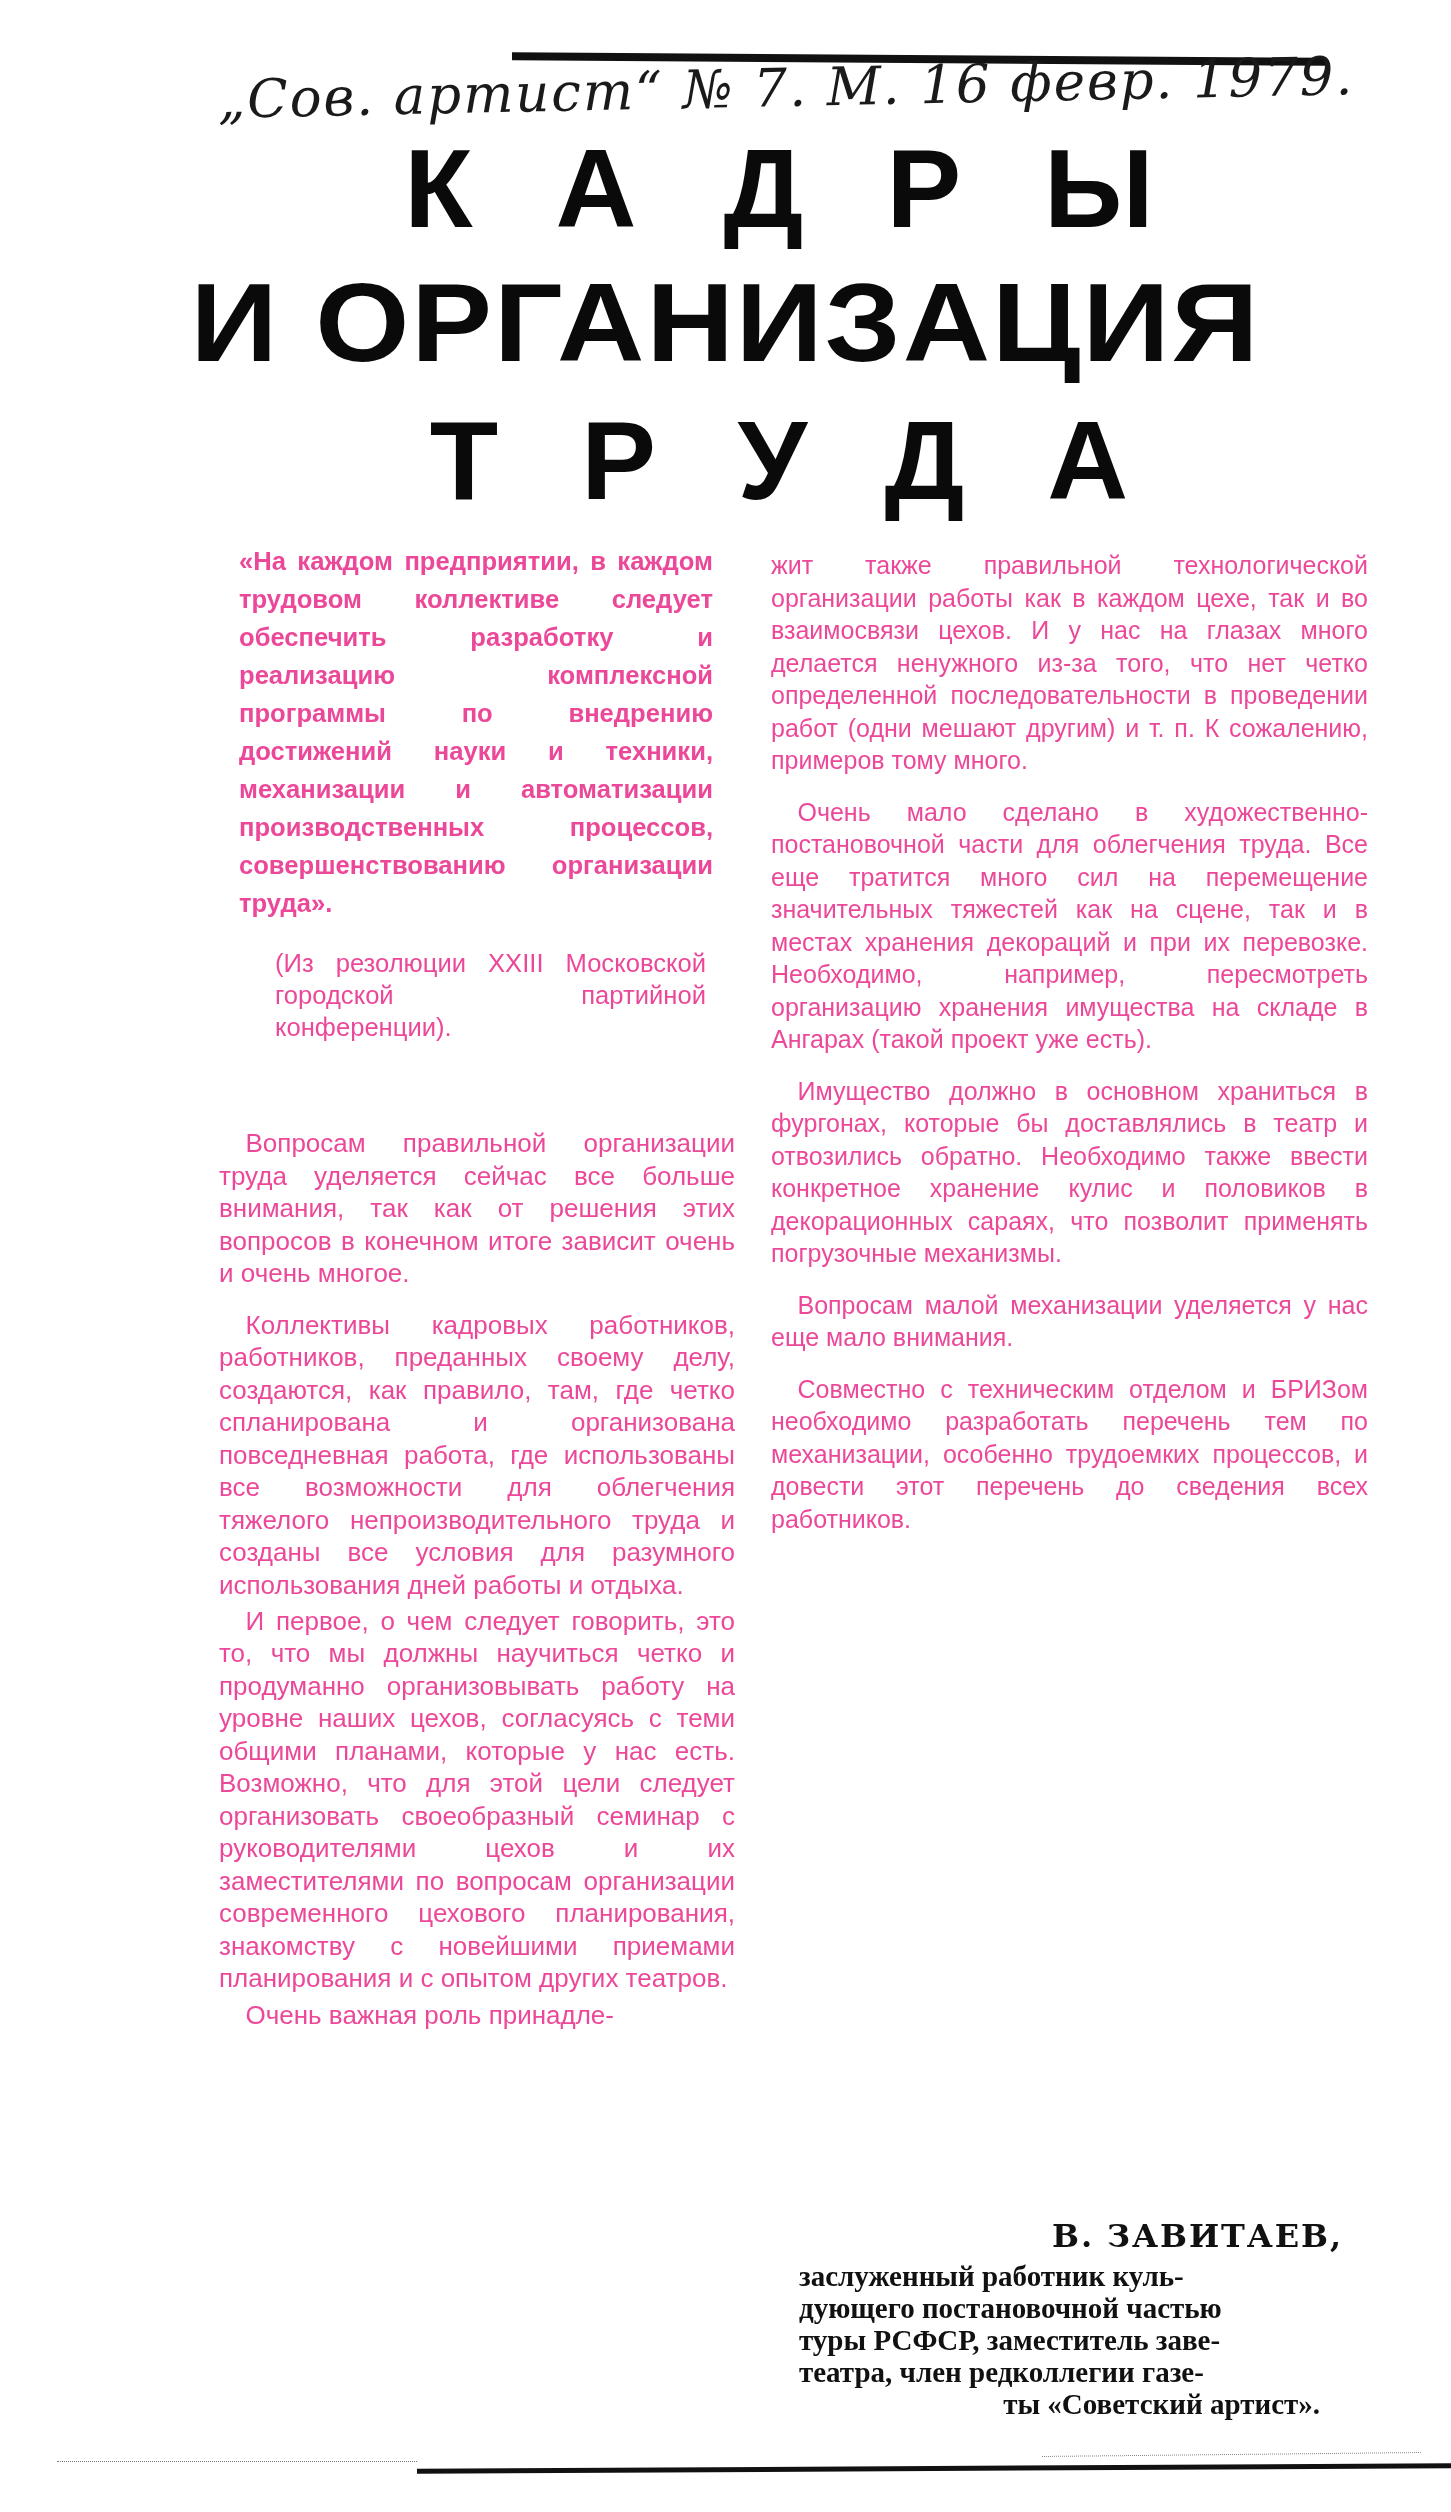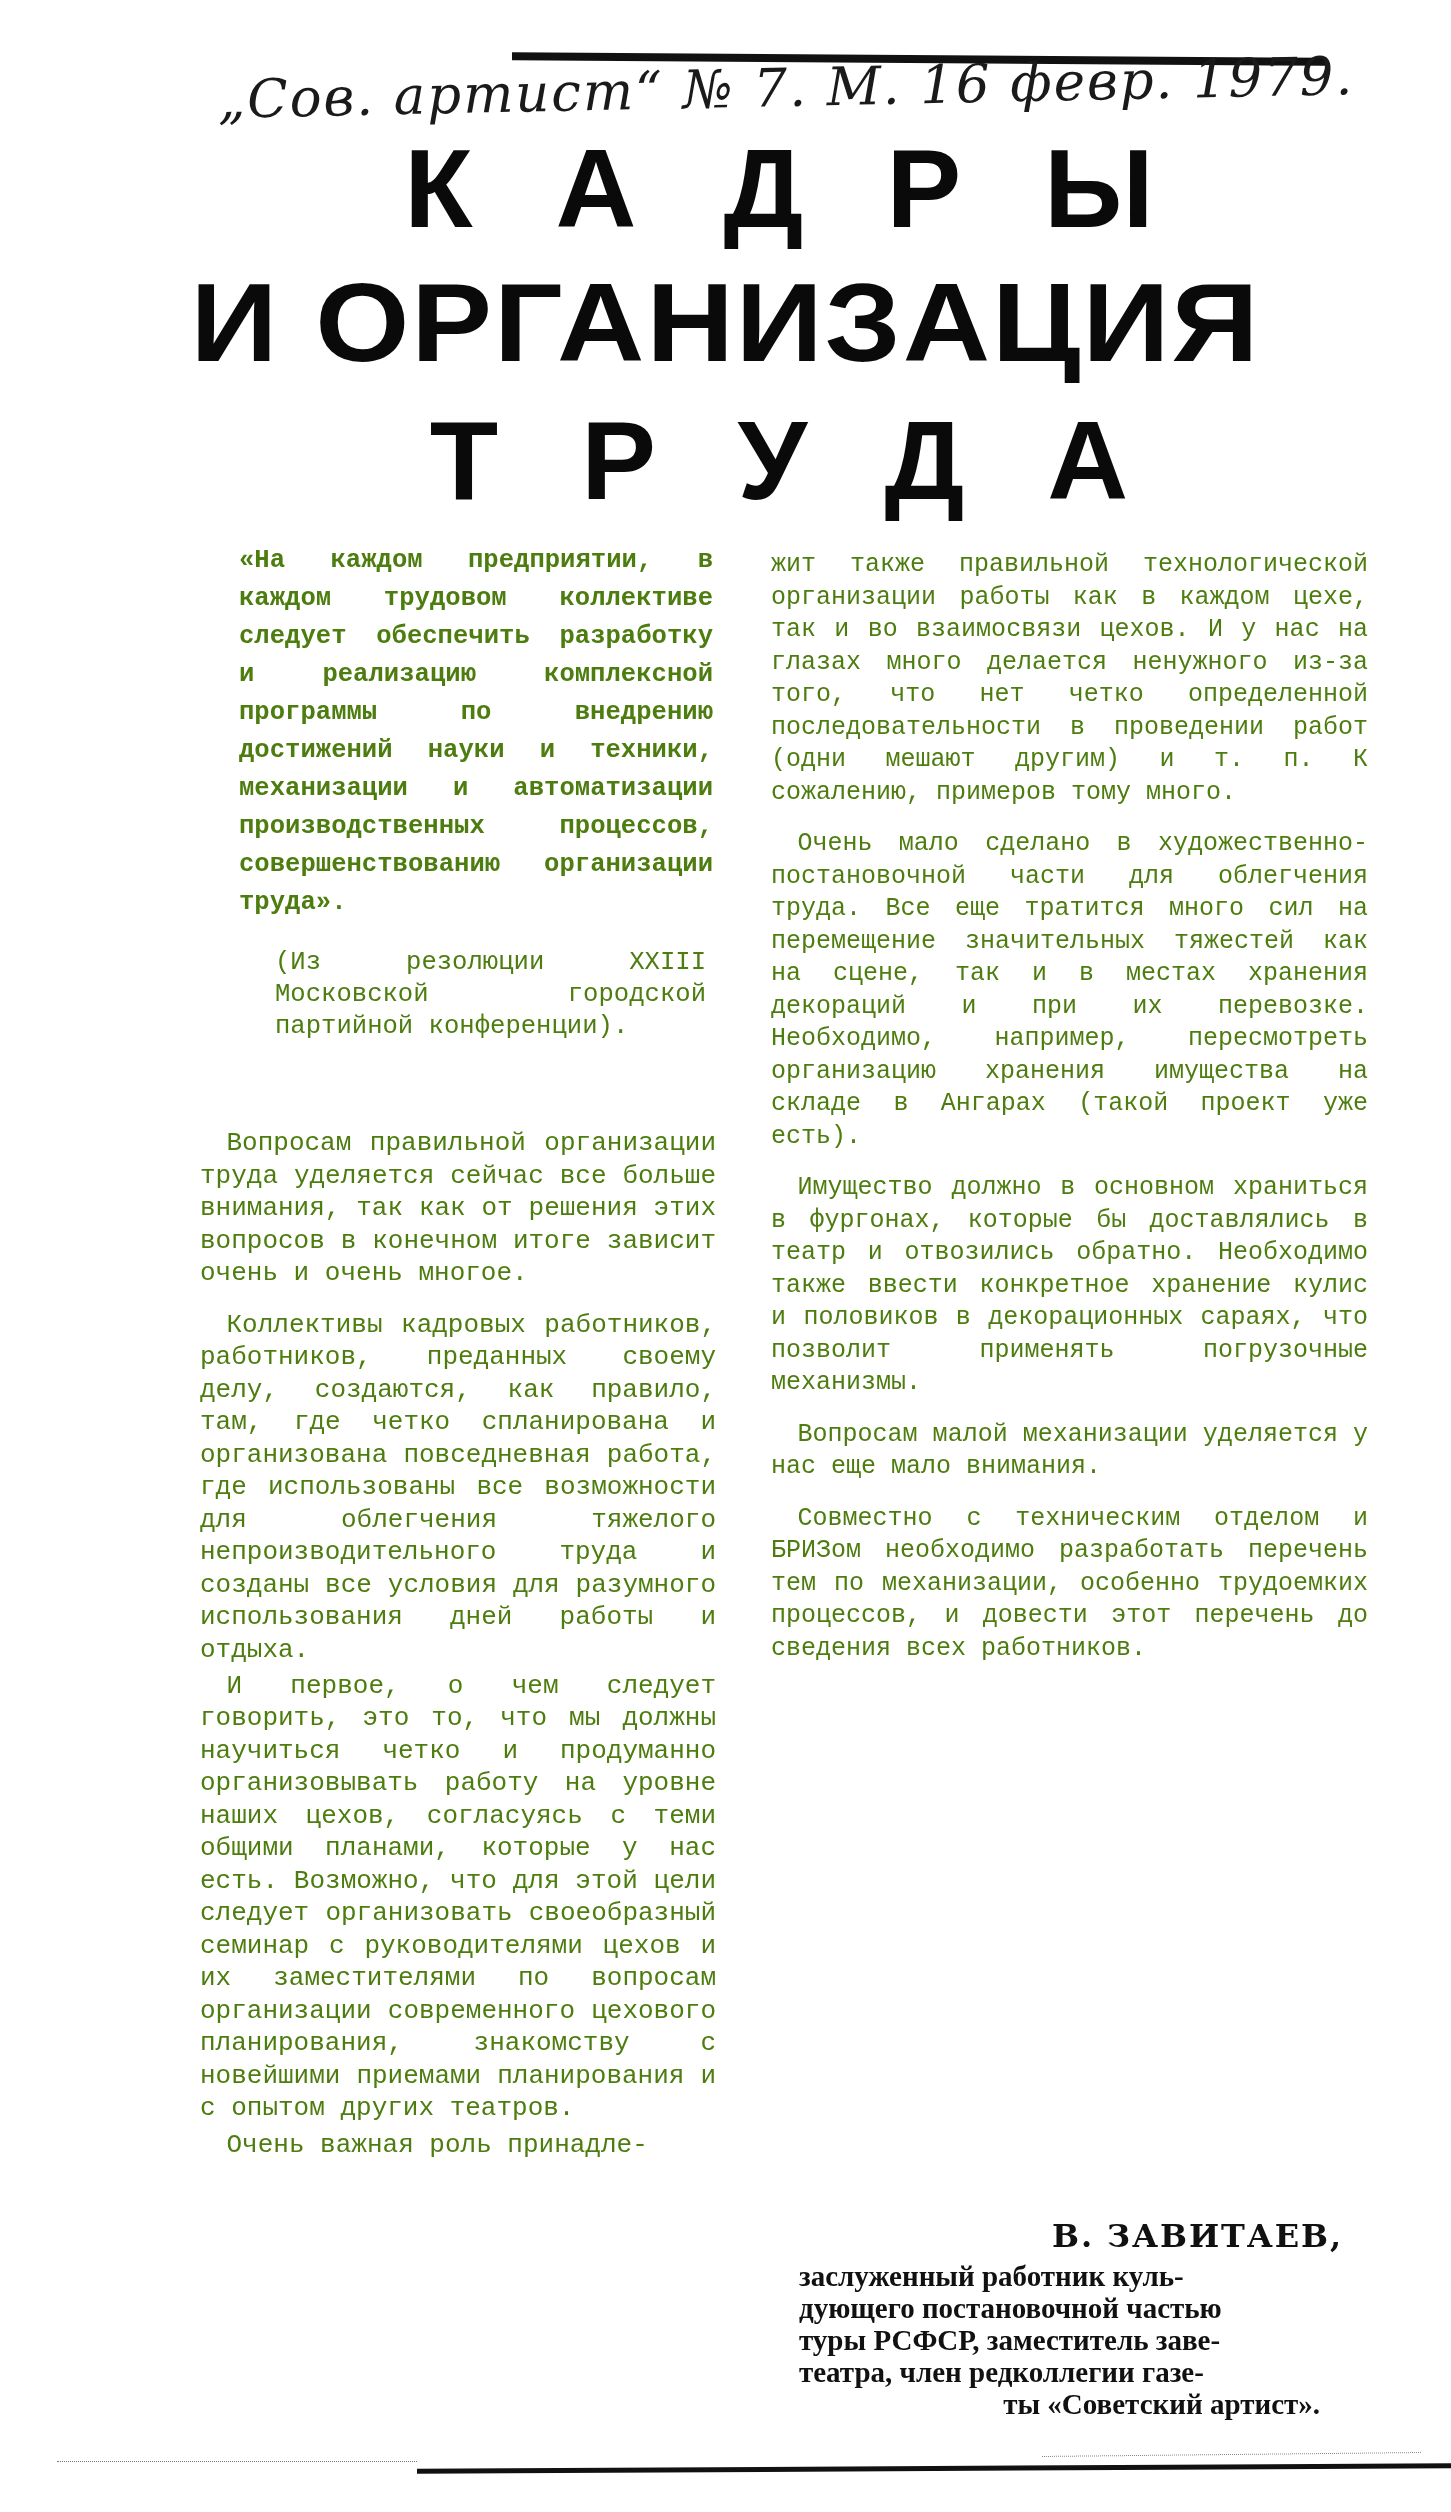--- a/index.html
+++ b/index.html
@@ -16,27 +16,27 @@
   .dash-bottom-r { position: absolute; left: 1042px; top: 2454px; width: 379px; border-top: 1.9px dotted #888; transform: rotate(-0.6deg); }
   .headline {
     position: absolute; left: 0; width: 1451px; text-align: center;
     font-family: "Liberation Sans", sans-serif; font-weight: bold; color: #0a0a0a;
     line-height: 1; white-space: nowrap;
   }
   .h1 { top: 133px; font-size: 112px; letter-spacing: 83px; padding-left: 95px; }
   .h2 { top: 267px; font-size: 112px; letter-spacing: 1.9px; transform: scaleX(1.08); }
   .h3 { top: 405px; font-size: 112px; letter-spacing: 83px; padding-left: 95px; }
 
-  .col { position: absolute; font-family: Liberation Mono, monospace; color: #4d7c0f; }
+  .col { position: absolute; font-family: Liberation Sans, sans-serif; color: #ec4899; }
   .quote { left: 239px; top: 542px; width: 474px; font-size: 25.6px; font-weight: bold; line-height: 38px; text-align: justify; }
   .quote p { margin: 0; text-indent: 0; }
   .source { left: 275px; top: 947px; width: 431px; font-size: 25.6px; line-height: 32px; text-align: justify; }
   .source p { margin: 0; }
 
-  .left-col { left: 200px; top: 1127px; width: 516px; font-size: 26px; line-height: 32.5px; text-align: justify; }
+  .left-col { left: 219px; top: 1127px; width: 516px; font-size: 26px; line-height: 32.5px; text-align: justify; }
   .right-col { left: 771px; top: 549px; width: 597px; font-size: 25px; line-height: 32.5px; text-align: justify; }
   .left-col p, .right-col p { margin: 0; text-indent: 26.5px; }
   .gap { margin-top: 19px !important; }
   .small-gap { margin-top: 3.8px !important; }
   .right-col .first { text-indent: 0; }
 
   .signature-name { position: absolute; left: 1052px; top: 2217px; font-family: "DejaVu Serif", serif; font-weight: bold; font-size: 32px; letter-spacing: 1.9px; }
   .signature-bio { position: absolute; left: 799px; top: 2260px; width: 540px; font-family: "Liberation Serif", serif; font-weight: bold; font-size: 29px; line-height: 32px; text-align: justify; }
   .signature-bio .last { text-align: center; text-align-last: right; padding-right: 19px; }
 </style>

